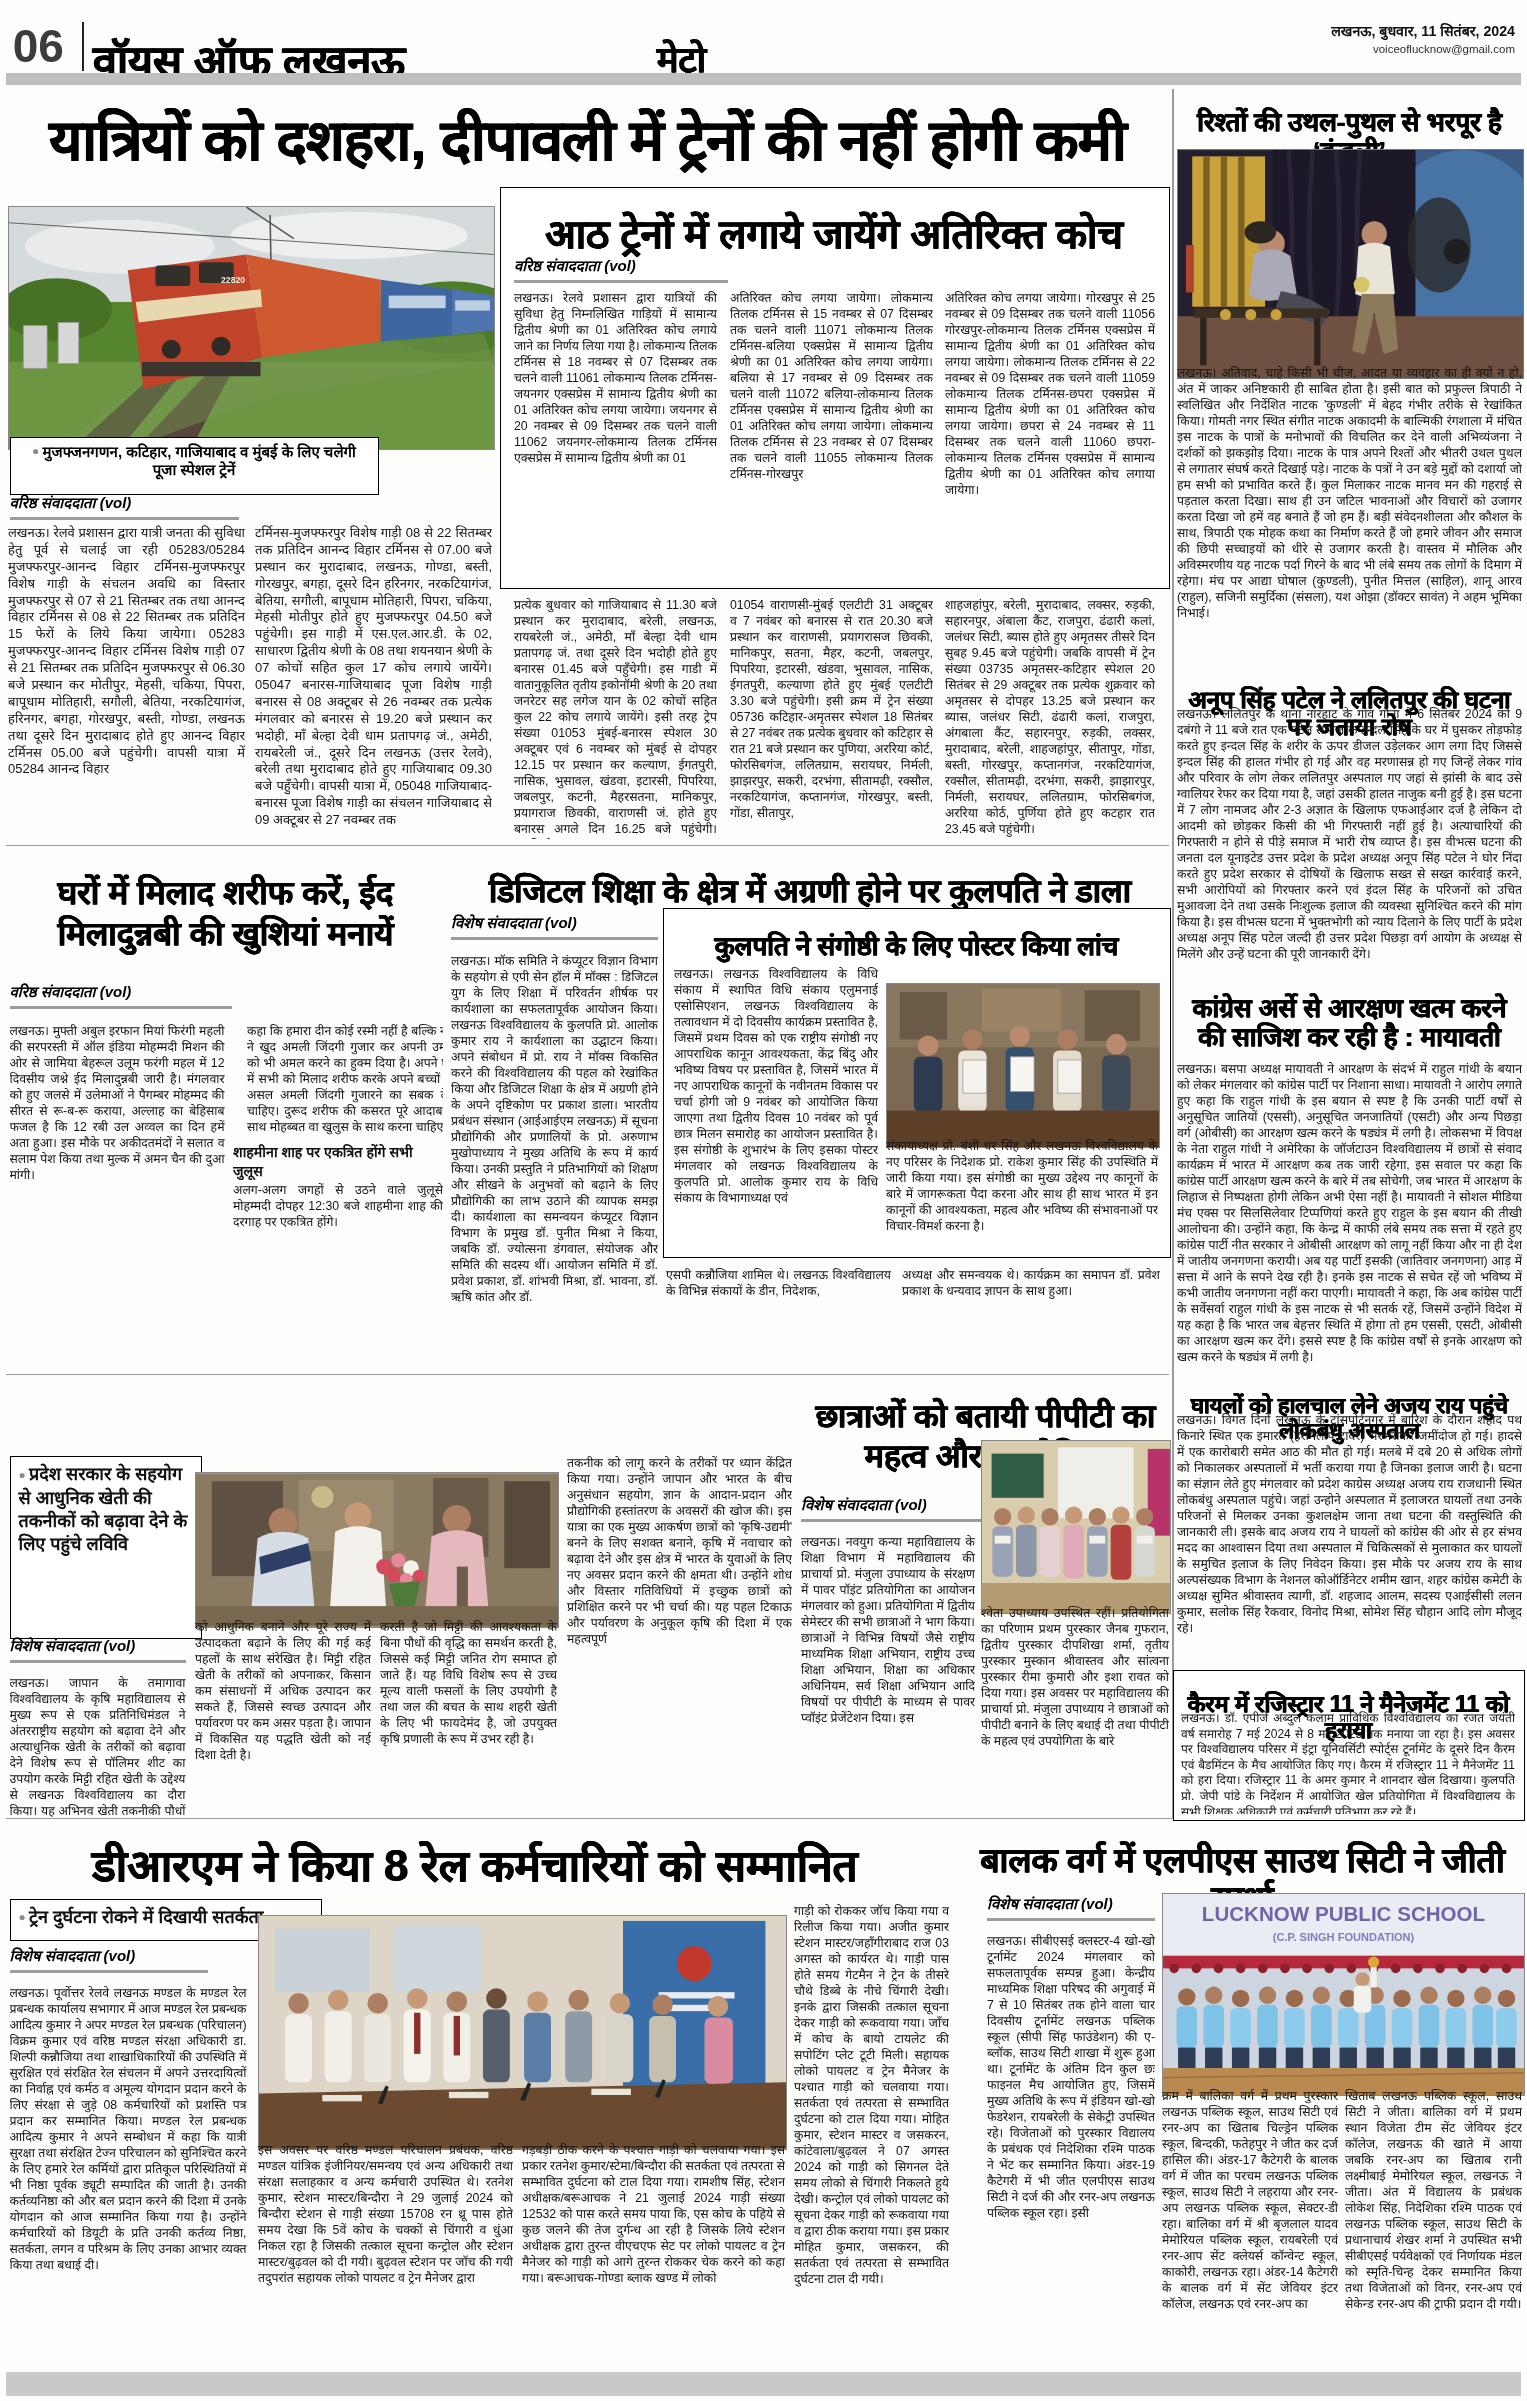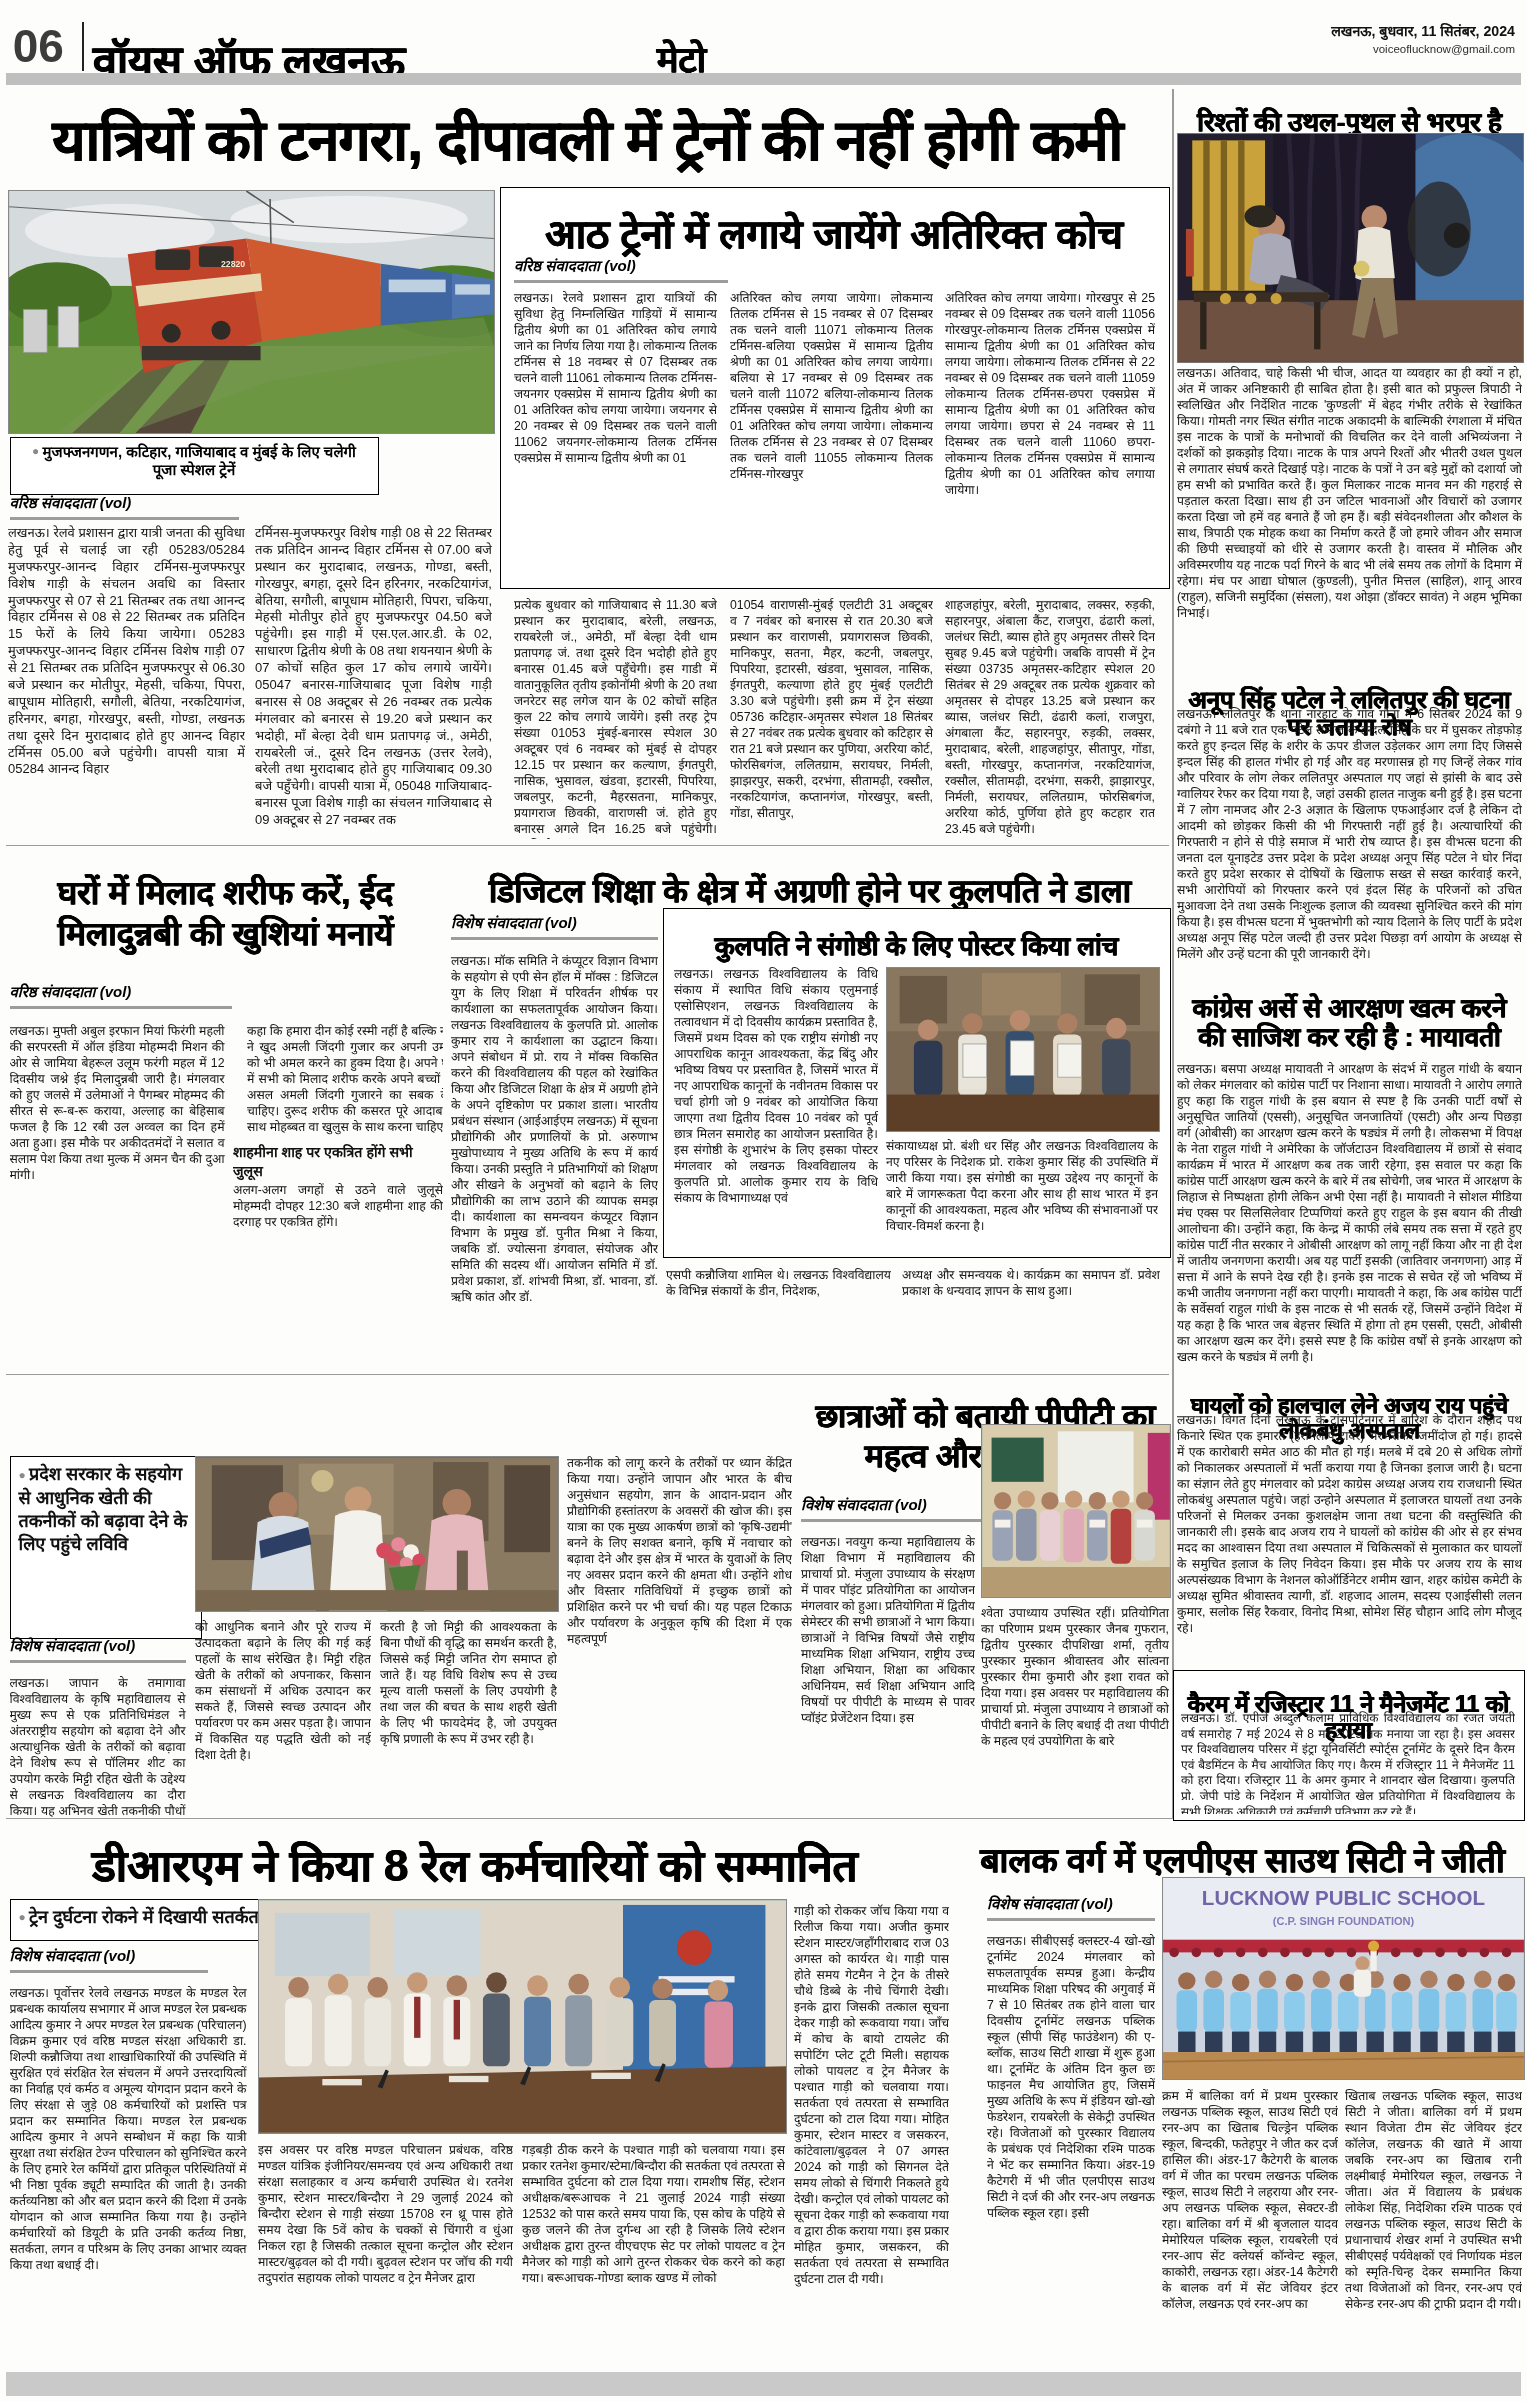--- a/index.html
+++ b/index.html
@@ -13,36 +13,36 @@
   .center{text-align:center;}
   .byline{font-weight:700;font-size:15px;border-bottom:3.2px solid #9c9c9c;padding-bottom:4.7px;color:#000;font-style:italic;}
   .boxed{border:1.6px solid #000;background:#fff;}
   .cap{font-weight:700;font-size:15px;line-height:1.25;color:#000;}
   .bullet{color:#8a8a8a;font-size:12px;vertical-align:1.6px;margin-right:3.2px;}
   .rule-h{background:#9b9b9b;height:0.8px;}
   .rule-v{background:#9b9b9b;width:1.6px;}
   .graybar{background:#bfbfbf;}
   .subhead-inline{font-weight:800;}
   svg{display:block;}
-  .photo{overflow:hidden;background:#0f766e;}
+  .photo{overflow:hidden;background:#bef264;margin-top:16px;}
 </style>
 </head>
 <body>
 
 <div id="page">
 
   <div class="abs" style="left:12.7px;top:19px;font-size:46px;font-weight:800;color:#3c3c3c;">06</div>
   <div class="abs" style="left:82px;top:22px;width:2.4px;height:49px;background:#222;"></div>
   <div class="abs head fat" style="left:93px;top:20.6px;font-size:43px;">वॉयस ऑफ लखनऊ</div>
   <div class="abs head fat" style="left:657px;top:24px;font-size:36px;">मेट्रो</div>
   <div class="abs" style="left:1250px;top:20.6px;width:265px;text-align:right;font-size:14.2px;font-weight:700;">लखनऊ, बुधवार, 11 सितंबर, 2024</div>
   <div class="abs" style="left:1250px;top:43px;width:265px;text-align:right;font-size:11.5px;color:#2e2e2e;">voiceoflucknow@gmail.com</div>
   <div class="abs graybar" style="left:6.3px;top:73px;width:1515px;height:12px;"></div>
 
-  <div class="abs head fat center" style="left:8px;top:93px;width:1159px;font-size:57px;letter-spacing:-0.8px;">यात्रियों को टनगरा, दीपावली में ट्रेनों की नहीं होगी कमी</div>
+  <div class="abs head fat center" style="left:8px;top:93px;width:1159px;font-size:57px;letter-spacing:-0.8px;">यात्रियों को दशहरा, दीपावली में ट्रेनों की नहीं होगी कमी</div>
 
   <div class="abs rule-v" style="left:1172px;top:89px;height:1730px;"></div>
 
   <div class="abs rule-h" style="left:6.3px;top:845px;width:1163px;"></div>
   <div class="abs rule-h" style="left:6.3px;top:1374px;width:1163px;"></div>
   <div class="abs rule-h" style="left:6.3px;top:1818px;width:1515px;"></div>
 
   <div class="abs photo" style="left:8px;top:190px;width:485px;height:242px;border:0.8px solid #888;">
     <svg width="485" height="242" viewBox="0 0 613 306">
       <rect width="613" height="160" fill="#d5dadd"></rect>

